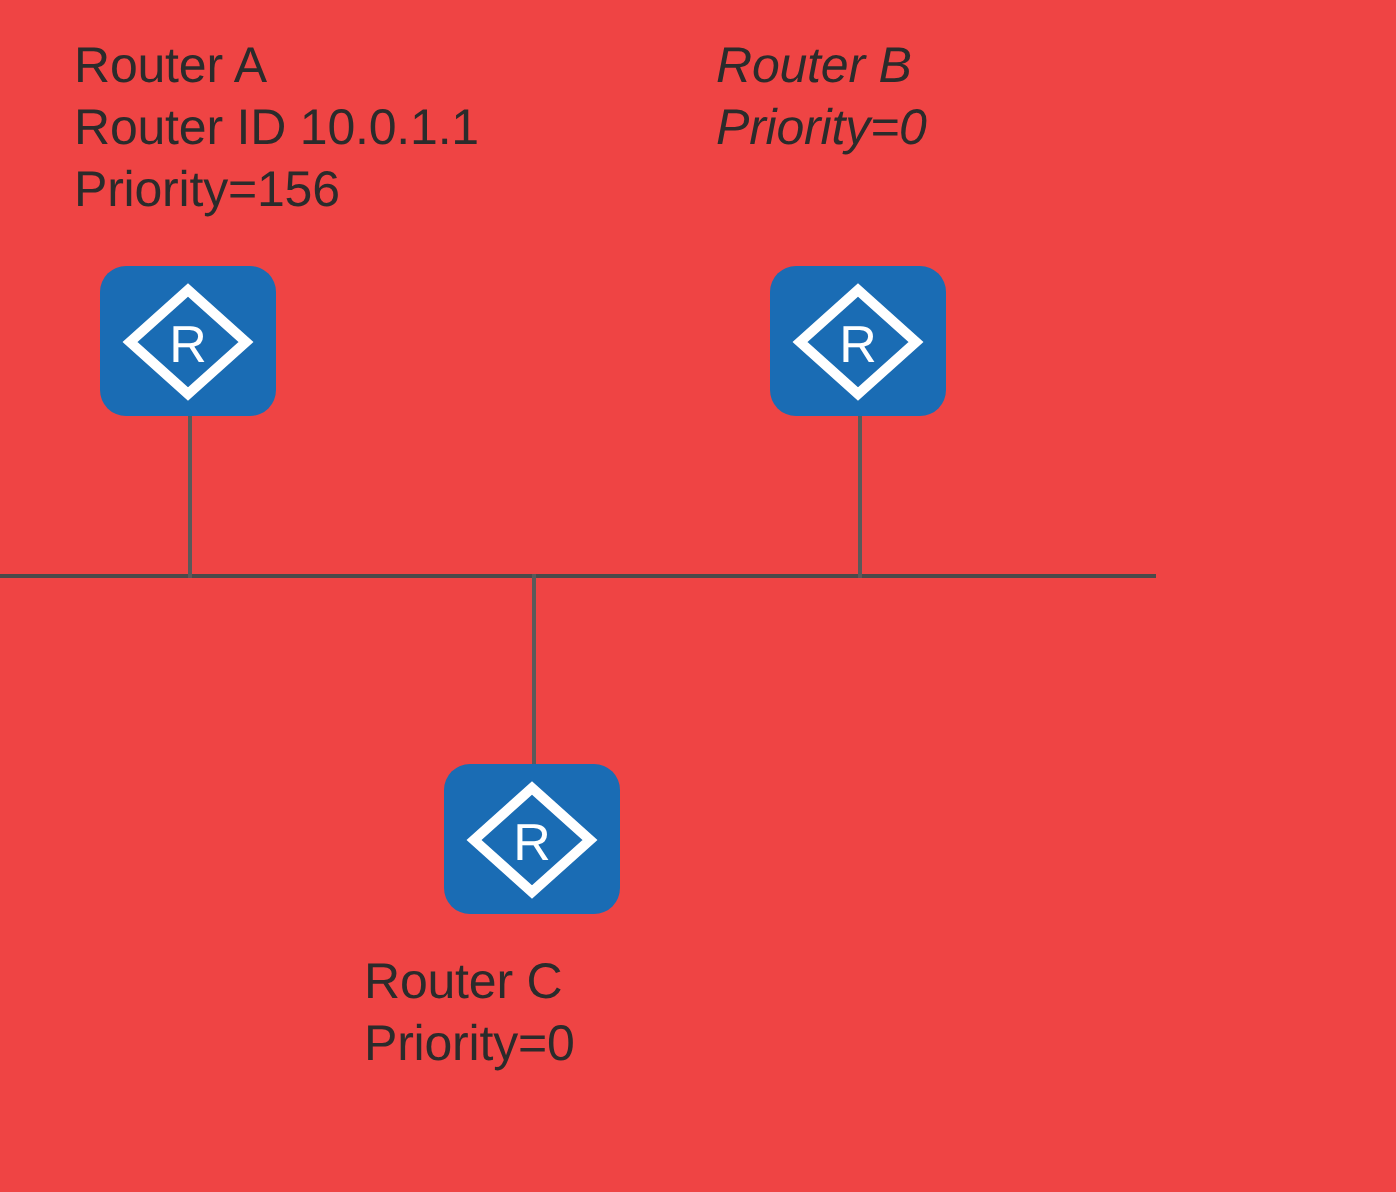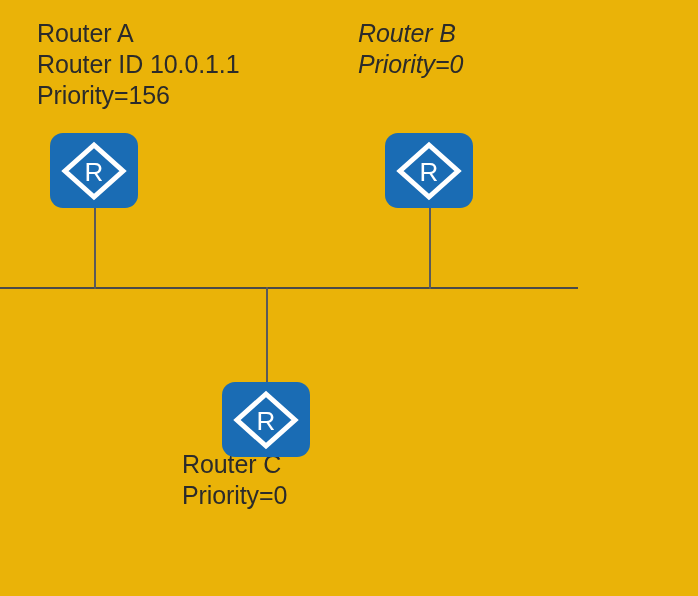--- a/index.html
+++ b/index.html
@@ -4,42 +4,42 @@
 <style>
   html, body {
     margin: 0;
     padding: 0;
     background: #ffffff;
   }
   #canvas {
     position: relative;
     width: 698px;
     height: 596px;
-    background: #eab308;
+    background: #ef4444;
     overflow: hidden;
     font-family: "Liberation Sans", "DejaVu Sans", sans-serif;
   }
 
   
   .label-block {
     position: absolute;
     color: #2b2b2b;
     font-size: 25px;
     line-height: 31px;
     font-weight: 400;
     letter-spacing: -0.1px;
     white-space: nowrap;
   }
   .label-block .line {
     display: block;
   }
 
   #label-a { left: 37px;  top: 18px; }
   #label-b { left: 358px; top: 18px; font-style: italic; }
-  #label-c { left: 182px; top: 449px; }
+  #label-c { left: 182px; top: 476px; }
 
   
   .bus-line {
     position: absolute;
     background: #4a4a4a;
     height: 2px;
   }
   .drop-line {
     position: absolute;
     background: #5a5a5a;

